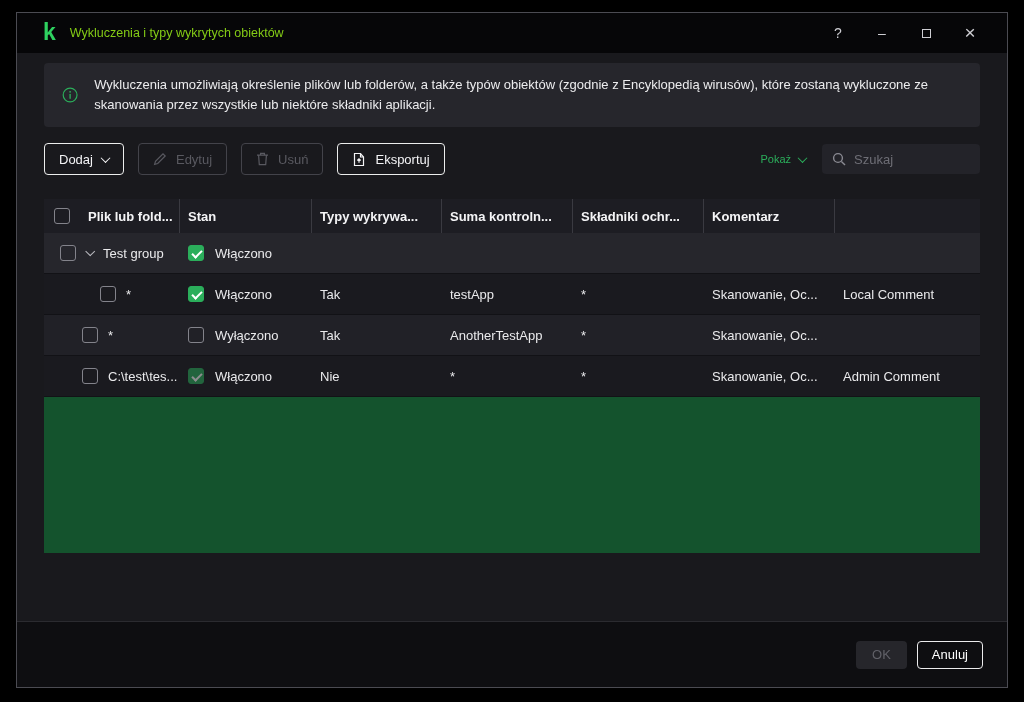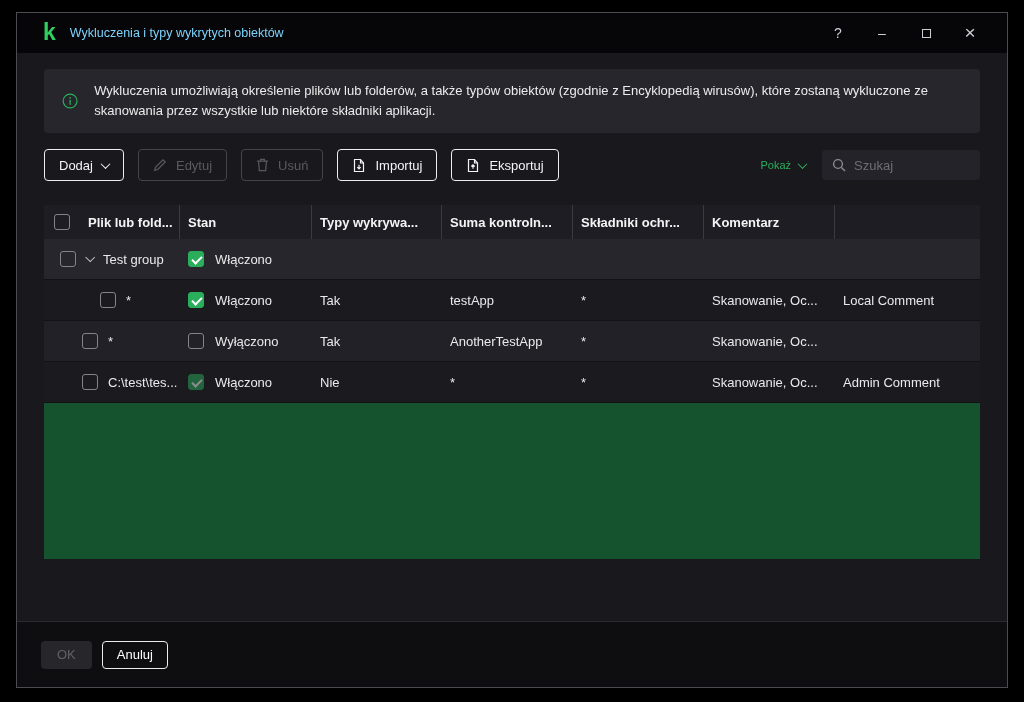--- a/index.html
+++ b/index.html
@@ -14,31 +14,31 @@
     position:absolute; left:16px; top:12px; width:992px; height:676px;
     background:#19191d; border:1px solid #4b4b52;
     display:flex; flex-direction:column;
   }
   
   .titlebar{
     height:40px; flex:none; background:#060608;
     display:flex; align-items:center; padding:0 22px 0 26px;
   }
   .logo{ color:#2ED160; font-weight:800; font-size:23px; line-height:1; transform:translateY(-1px); }
-  .win-title{ margin-left:14px; font-size:12.5px; color:#7dd3fc; }
+  .win-title{ margin-left:14px; font-size:12.5px; color:#84cc16; }
   .win-controls{ margin-left:auto; display:flex; align-items:center; gap:14px; }
   .wc{ width:30px; height:28px; display:flex; align-items:center; justify-content:center;
        color:#cdcdd2; font-size:14px; cursor:default; }
   .wc.close{ font-size:19px; }
   .wc .sq{ width:9px; height:9px; border:1px solid #cdcdd2; display:block; }
   
   .content{ flex:1; padding:0 27px; }
   .page-title{ margin-top:12px; font-size:20px; font-weight:700; color:#fff; }
   .banner{
-    margin-top:16px; background:#26262c; border-radius:4px;
+    margin-top:10px; background:#26262c; border-radius:4px;
     padding:12px 18px; display:flex; align-items:center; gap:16px;
   }
   .banner p{ font-size:13px; line-height:1.55; color:#ececee; }
   
   .toolbar{ margin-top:16px; display:flex; align-items:center; gap:14px; }
   .btn{
     height:32px; border-radius:4px; border:1px solid #eceded; background:transparent;
     color:#f4f4f6; font-size:13px; padding:0 14px; display:inline-flex; align-items:center; gap:9px;
     font-family:inherit; cursor:default; white-space:nowrap;
   }
@@ -87,21 +87,21 @@
   .cb.checked::after{
     content:""; position:absolute; left:3px; top:3.5px; width:8px; height:4px;
     border-left:2px solid #fff; border-bottom:2px solid #fff; transform:rotate(-45deg);
   }
   .cb.dim{ opacity:0.5; }
   .rowchev{ width:7px; height:7px; border-right:1.5px solid #b8b8be; border-bottom:1.5px solid #b8b8be;
             display:inline-block; transform:rotate(45deg) translate(-1px,-2px); flex:none; }
   
   .footer{
     height:66px; flex:none; border-top:1px solid #2b2b30; background:#0e0e11;
-    display:flex; align-items:center; justify-content:flex-start; gap:10px; padding:0 24px;
+    display:flex; align-items:center; justify-content:flex-end; gap:10px; padding:0 24px;
   }
   .ok-btn{ height:28px; min-width:44px; background:#26262b; color:#616168; border:none;
            border-radius:4px; font-size:13px; padding:0 16px; font-family:inherit; }
   .cancel-btn{ height:28px; background:transparent; border:1px solid #ececee; color:#fff;
                border-radius:4px; font-size:13px; padding:0 14px; font-family:inherit; }
   svg{ display:block; }
 </style>
 </head>
 <body>
 
@@ -146,28 +146,20 @@
       <button class="btn disabled">
         <svg width="13" height="14" viewBox="0 0 13 14">
           <path d="M1 3.2h11M4.6 3V1.4h3.8V3M2.6 3.4l.7 9.2h6.4l.7-9.2" fill="none" stroke="currentColor" stroke-width="1.2"></path>
         </svg>
         <span>Usuń</span>
       </button>
       <button class="btn">
         <svg width="14" height="15" viewBox="0 0 14 15">
           <path d="M8.5 1.5H2.5v12h9V5z" fill="none" stroke="currentColor" stroke-width="1.2"></path>
           <path d="M8.5 1.5V5h3" fill="none" stroke="currentColor" stroke-width="1.2"></path>
-          <path d="M7 6.8v4M5.3 9.1L7 10.8l1.7-1.7" fill="none" stroke="currentColor" stroke-width="1.2"></path>
-        </svg>
-        <span>Importuj</span>
-      </button>
-      <button class="btn">
-        <svg width="14" height="15" viewBox="0 0 14 15">
-          <path d="M8.5 1.5H2.5v12h9V5z" fill="none" stroke="currentColor" stroke-width="1.2"></path>
-          <path d="M8.5 1.5V5h3" fill="none" stroke="currentColor" stroke-width="1.2"></path>
           <path d="M7 10.8v-4M5.3 8.5L7 6.8l1.7 1.7" fill="none" stroke="currentColor" stroke-width="1.2"></path>
         </svg>
         <span>Eksportuj</span>
       </button>
 
       <button class="show-btn">
         <span>Pokaż</span>
         <span class="chev"></span>
       </button>
 

